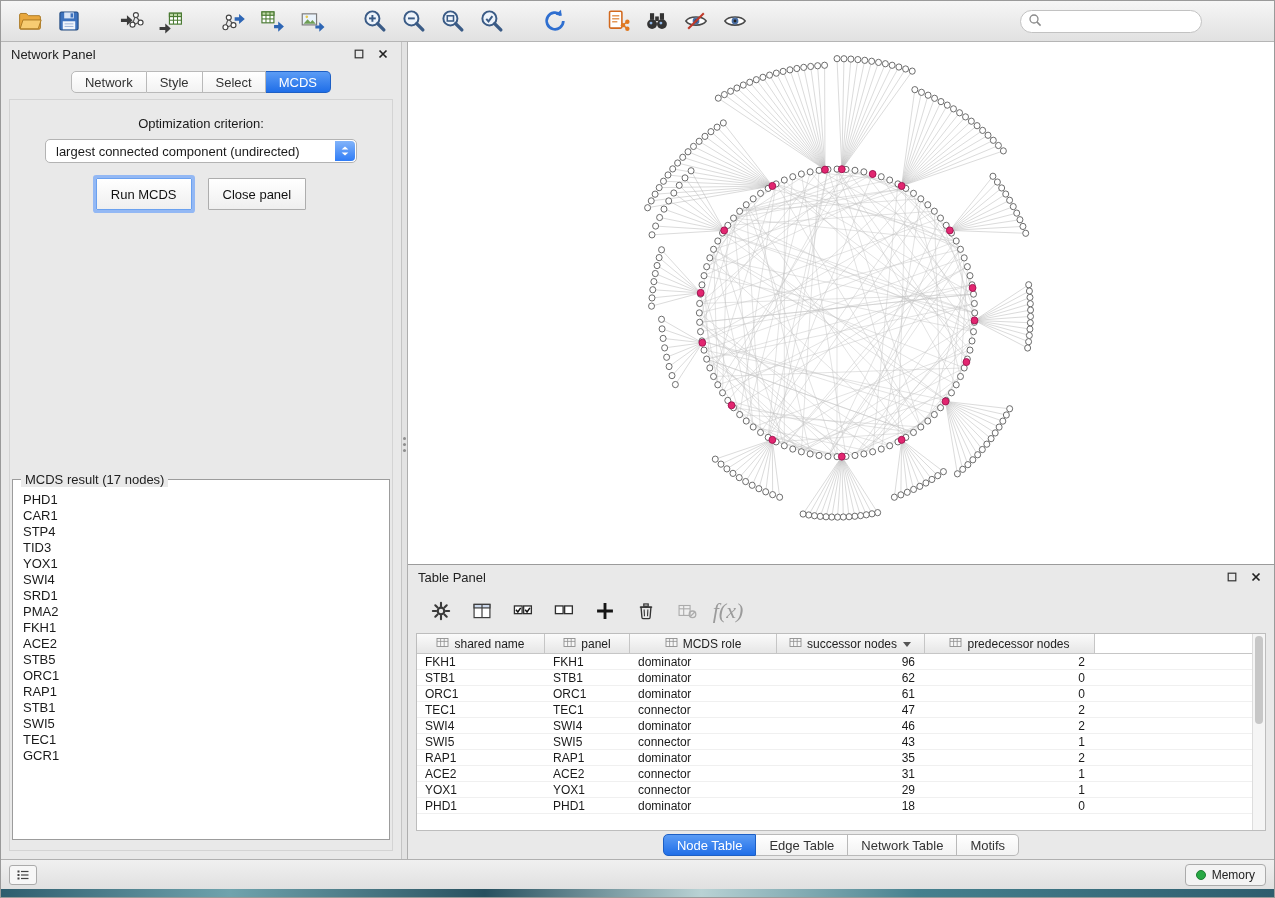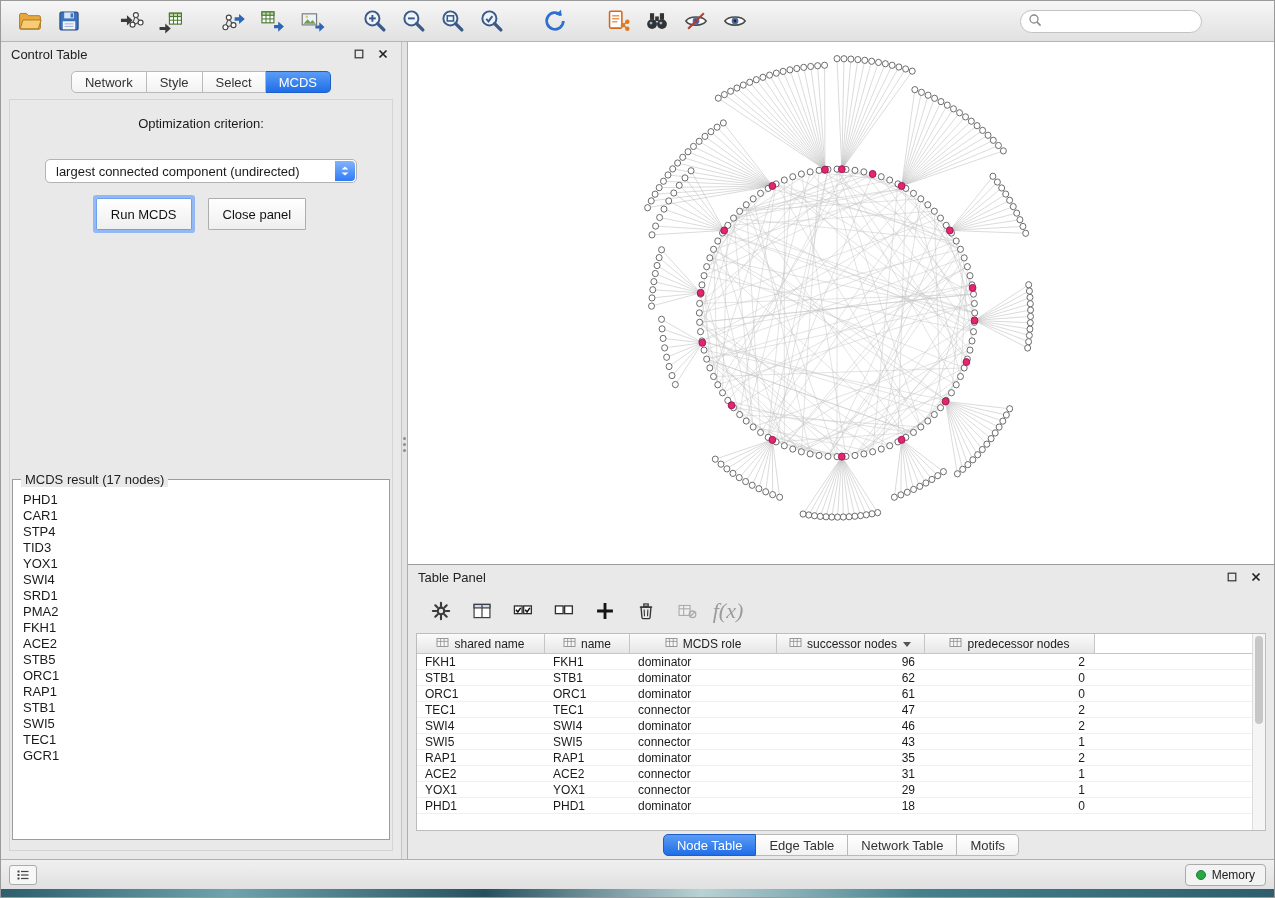--- a/index.html
+++ b/index.html
@@ -27,21 +27,21 @@
   .panel-header .spacer{flex:1}
   .win-btn{width:16px;height:16px;display:flex;align-items:center;justify-content:center;margin-left:8px}
 
   
   .cp-tabs{display:flex;justify-content:center;margin:5px 0 4px;flex:0 0 auto}
   .seg-tab{height:22px;padding:0 13px;background:linear-gradient(#ffffff,#f2f2f2);border:1px solid #b9b9b9;border-left:none;font-size:13px;display:flex;align-items:center;color:#333;cursor:default}
   .seg-tab:first-child{border-left:1px solid #b9b9b9;border-radius:5px 0 0 5px}
   .seg-tab:last-child{border-radius:0 5px 5px 0}
   .seg-tab.selected{background:linear-gradient(#5b9cf5,#1f6ee8);border-color:#1d5fc4;color:#fff}
   .cp-body{flex:1;margin:2px 8px 8px;border:1px solid #d4d4d4;display:flex;flex-direction:column;align-items:center;padding-top:16px;min-height:0}
-  .opt-label{margin-bottom:28px}
+  .opt-label{margin-bottom:8px}
   .dropdown{width:312px;height:24px;background:#fff;border:1px solid #b3b3b3;border-radius:5px;display:flex;align-items:center;position:relative;padding-left:10px;font-size:13px}
   .dd-cap{position:absolute;right:1px;top:1px;bottom:1px;width:20px;background:linear-gradient(#82b4fa,#2f7cf6);border-radius:0 4px 4px 0;display:flex;align-items:center;justify-content:center}
   .btn-row{display:flex;gap:16px;margin-top:15px}
   .btn{height:32px;padding:0 14px;background:linear-gradient(#ffffff,#efefef);border:1px solid #adadad;border-radius:1px;font-size:13px;color:#111}
   .btn.focus{box-shadow:0 0 0 3px rgba(77,144,254,.55);border-color:#6ba1ef}
   .cp-fill{flex:1}
   .result-fieldset{width:378px;height:368px;flex:0 0 auto;border:1px solid #9c9c9c;margin-bottom:10px;background:#fff;padding:2px}
   .result-fieldset legend{font-size:13px;color:#222;margin-left:6px;padding:0 4px;background:#e9e9e9}
   .result-list{width:100%;height:100%;background:#fff;overflow:hidden;padding:3px 8px;font-size:13px}
   .result-item{line-height:16px;white-space:nowrap}
@@ -237,21 +237,21 @@
             <line x1="8.9" y1="8.9" x2="12.6" y2="12.6" stroke="#8a8a8a" stroke-width="1.5"></line>
           </svg></span>
       <input placeholder="" style="">
     </div>
   </div>
 
   <div class="main">
 
     <div class="control-panel">
       <div class="panel-header">
-        <span>Control Table</span>
+        <span>Network Panel</span>
         <span class="spacer"></span>
         <span class="win-btn">
             <svg viewBox="0 0 10 10" width="10" height="10">
               <rect x="1.2" y="1.2" width="7.6" height="7.6" fill="none" stroke="#333" stroke-width="1.2"></rect>
             </svg>
           </span>
         <span class="win-btn">
             <svg viewBox="0 0 10 10" width="10" height="10">
               <path d="M1.5 1.5 8.5 8.5 M8.5 1.5 1.5 8.5" stroke="#222" stroke-width="1.7"></path>
             </svg>
@@ -980,21 +980,21 @@
                   </svg></span>
                 <span>shared name</span>
               </div>
               <div class="th" style="width: 85px;">
                 <span><svg viewBox="0 0 13 11" width="13" height="11">
                     <rect x="1" y="1.5" width="11" height="8" fill="#f7f7f7" stroke="#8f8f8f" stroke-width=".9"></rect>
                     <line x1="1" y1="4.4" x2="12" y2="4.4" stroke="#8f8f8f" stroke-width=".8"></line>
                     <line x1="4.6" y1="1.5" x2="4.6" y2="9.5" stroke="#8f8f8f" stroke-width=".8"></line>
                     <line x1="8.2" y1="1.5" x2="8.2" y2="9.5" stroke="#8f8f8f" stroke-width=".8"></line>
                   </svg></span>
-                <span>name</span>
+                <span>panel</span>
               </div>
               <div class="th" style="width: 147px;">
                 <span><svg viewBox="0 0 13 11" width="13" height="11">
                     <rect x="1" y="1.5" width="11" height="8" fill="#f7f7f7" stroke="#8f8f8f" stroke-width=".9"></rect>
                     <line x1="1" y1="4.4" x2="12" y2="4.4" stroke="#8f8f8f" stroke-width=".8"></line>
                     <line x1="4.6" y1="1.5" x2="4.6" y2="9.5" stroke="#8f8f8f" stroke-width=".8"></line>
                     <line x1="8.2" y1="1.5" x2="8.2" y2="9.5" stroke="#8f8f8f" stroke-width=".8"></line>
                   </svg></span>
                 <span>MCDS role</span>
               </div>

